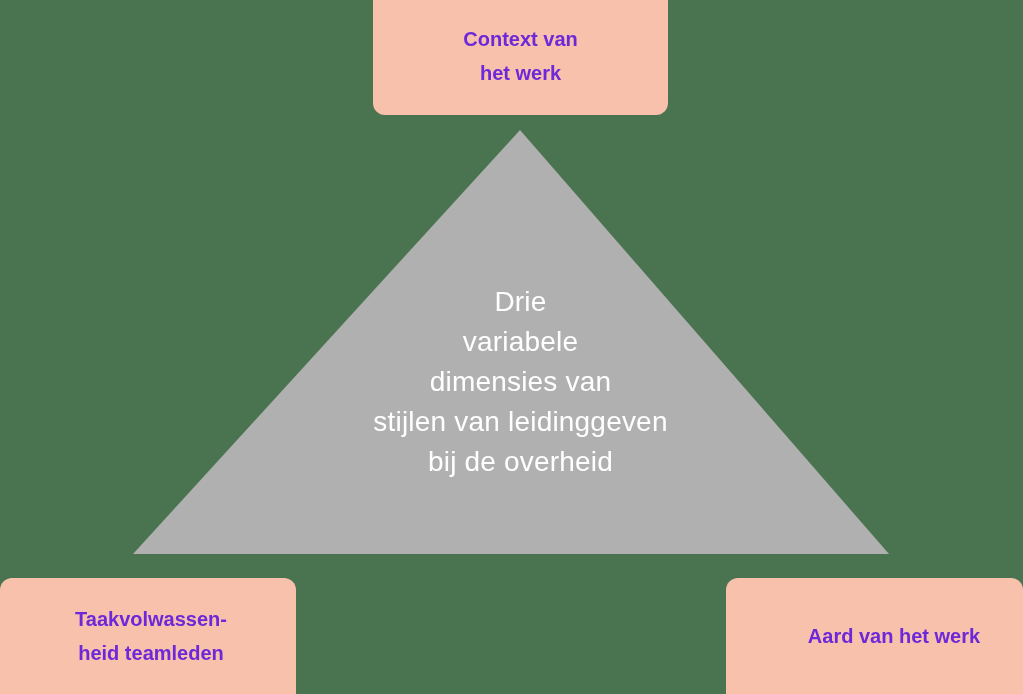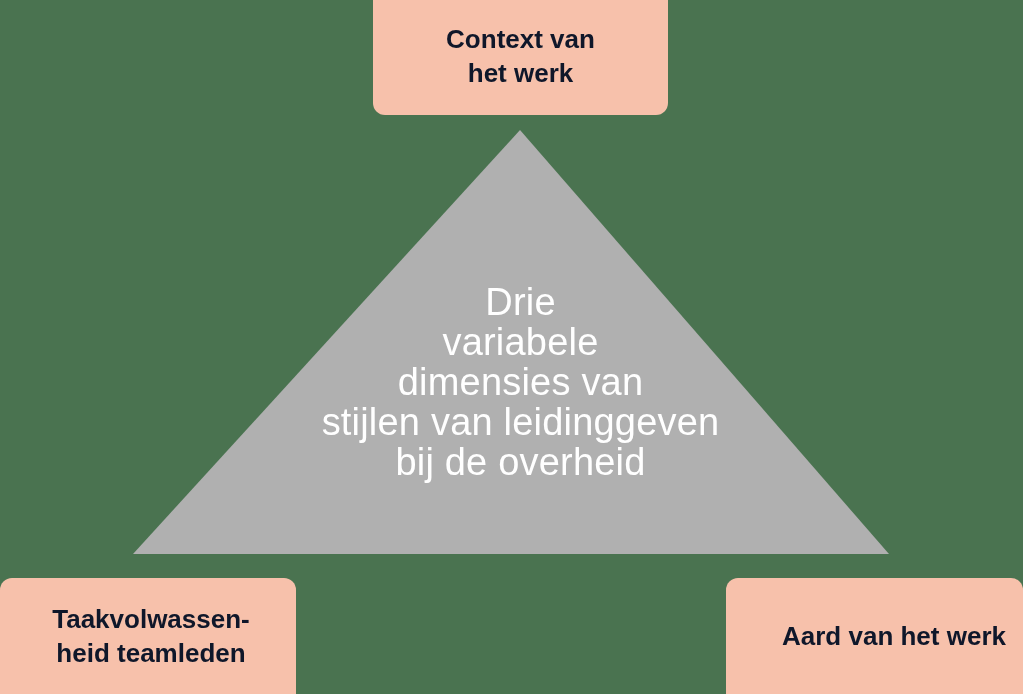--- a/index.html
+++ b/index.html
@@ -34,38 +34,38 @@
     height: 694px;
   }
 
   .triangle-label {
     position: absolute;
     left: 153px;
     top: 282px;
     width: 735px;
     text-align: center;
     color: #ffffff;
-    font-size: 38px;
+    font-size: 28px;
     font-weight: 400;
     line-height: 40px;
     letter-spacing: 0.2px;
     white-space: pre-line;
   }
 
   
   .box {
     position: absolute;
     background: #f7c1ab;
     border-radius: 12px;
     display: flex;
     align-items: center;
     justify-content: center;
     text-align: center;
-    color: #0f172a;
-    font-size: 26px;
+    color: #6d28d9;
+    font-size: 20px;
     font-weight: bold;
     line-height: 34px;
     box-sizing: border-box;
     white-space: pre-line;
   }
 
   .box-top {
     left: 373px;
     top: 0px;
     width: 295px;

